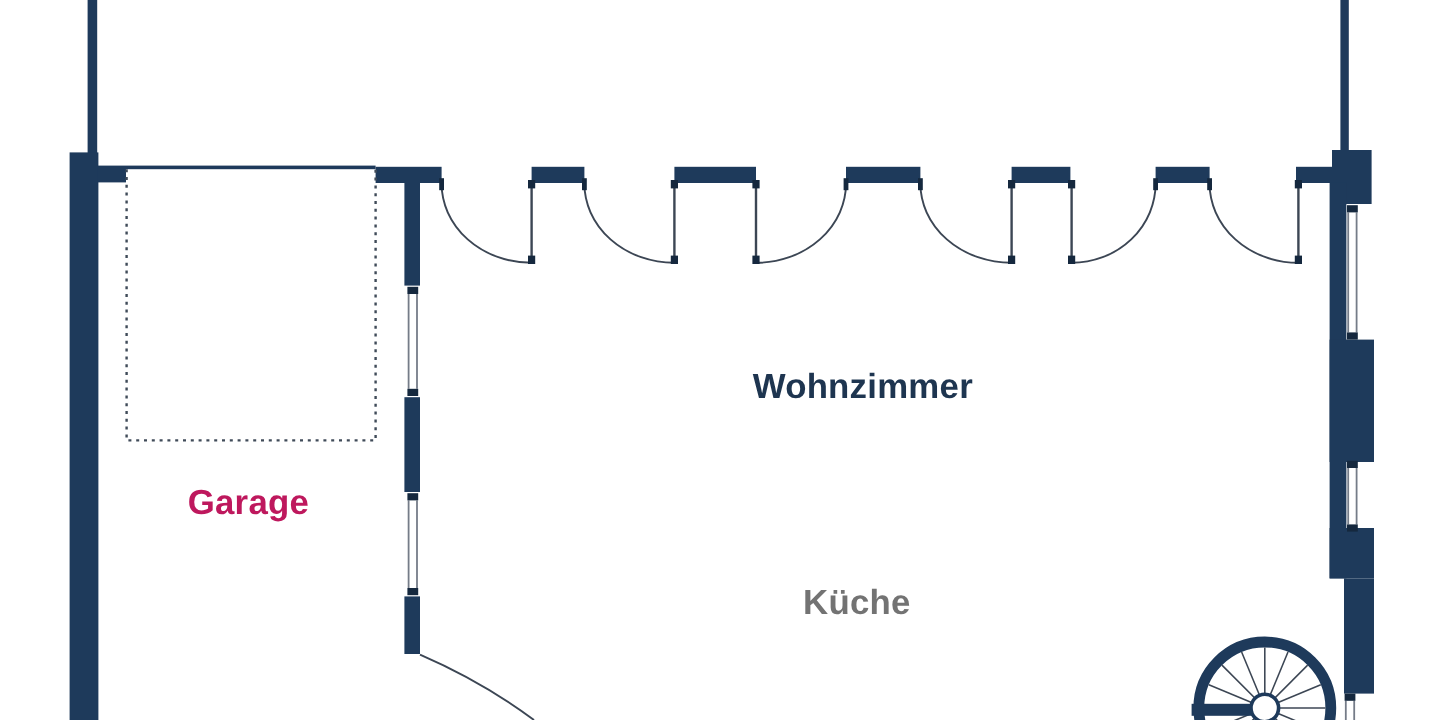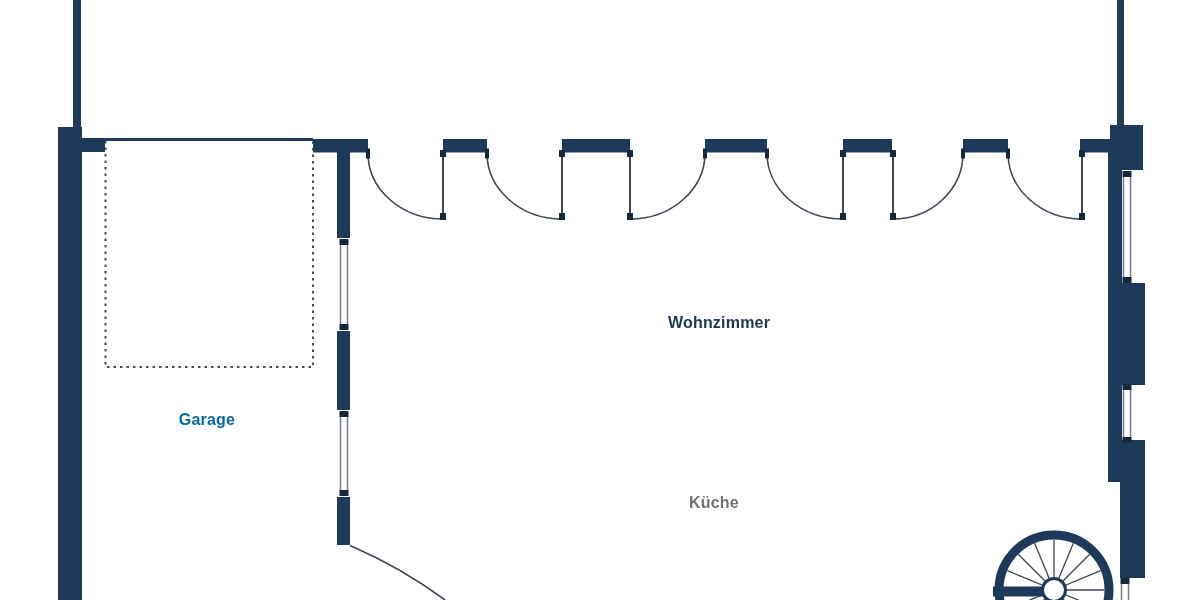--- a/index.html
+++ b/index.html
@@ -1,21 +1,21 @@
 <!DOCTYPE html>
 <html><head>
 <meta charset="utf-8">
 <title></title>
 <style>
   html,body{margin:0;padding:0;background:#ffffff;}
   .stage{position:relative;width:1200px;height:600px;background:#ffffff;overflow:hidden;
          font-family:"Liberation Sans", sans-serif;}
   svg{position:absolute;left:0;top:0;}
   .room-label{position:absolute;transform:translate(-50%,-50%);
-              font-size:16px;font-weight:600;letter-spacing:.2px;white-space:nowrap;}
+              font-size:29px;font-weight:600;letter-spacing:.2px;white-space:nowrap;}
 </style>
 </head>
 <body>
 
 <div class="stage">
   <svg width="1200" height="600" viewBox="0 0 1200 600">
       <rect x="73" y="0" width="8" height="128" fill="#1e3a5b"></rect>
       <rect x="58" y="127" width="24" height="473" fill="#1e3a5b"></rect>
       <rect x="81" y="138" width="24" height="14" fill="#1e3a5b"></rect>
       <rect x="313" y="139" width="55" height="13.5" fill="#1e3a5b"></rect>
@@ -99,16 +99,16 @@
       <line x1="1054" y1="590" x2="1100.65591639182" y2="609.325513334437" stroke="#3c4654" stroke-width="1.3"></line>
       <line x1="1054" y1="590" x2="1089.7088924499208" y2="625.7088924499207" stroke="#3c4654" stroke-width="1.3"></line>
       <line x1="1054" y1="590" x2="1073.3255133344371" y2="636.65591639182" stroke="#3c4654" stroke-width="1.3"></line>
       <line x1="1054" y1="590" x2="1054" y2="640.5" stroke="#3c4654" stroke-width="1.3"></line>
       <line x1="1054" y1="590" x2="1034.6744866655629" y2="636.65591639182" stroke="#3c4654" stroke-width="1.3"></line>
       <line x1="1054" y1="590" x2="1018.2911075500793" y2="625.7088924499207" stroke="#3c4654" stroke-width="1.3"></line>
       <line x1="1054" y1="590" x2="1007.3440836081801" y2="609.3255133344371" stroke="#3c4654" stroke-width="1.3"></line>
       <rect x="993" y="586.5" width="61" height="10" fill="#1e3a5b"></rect>
       <circle cx="1054" cy="590" r="11.5" fill="#ffffff" stroke="#1e3a5b" stroke-width="3"></circle>
     </svg>
-  <div class="room-label" style="left: 207px; top: 420px; color: #0369a1;">Garage</div>
+  <div class="room-label" style="left: 207px; top: 420px; color: #be185d;">Garage</div>
   <div class="room-label" style="left: 719px; top: 323px; color: rgb(30, 53, 80);">Wohnzimmer</div>
   <div class="room-label" style="left: 714px; top: 503px; color: #737373;">Küche</div>
 </div>
 
 </body></html>

